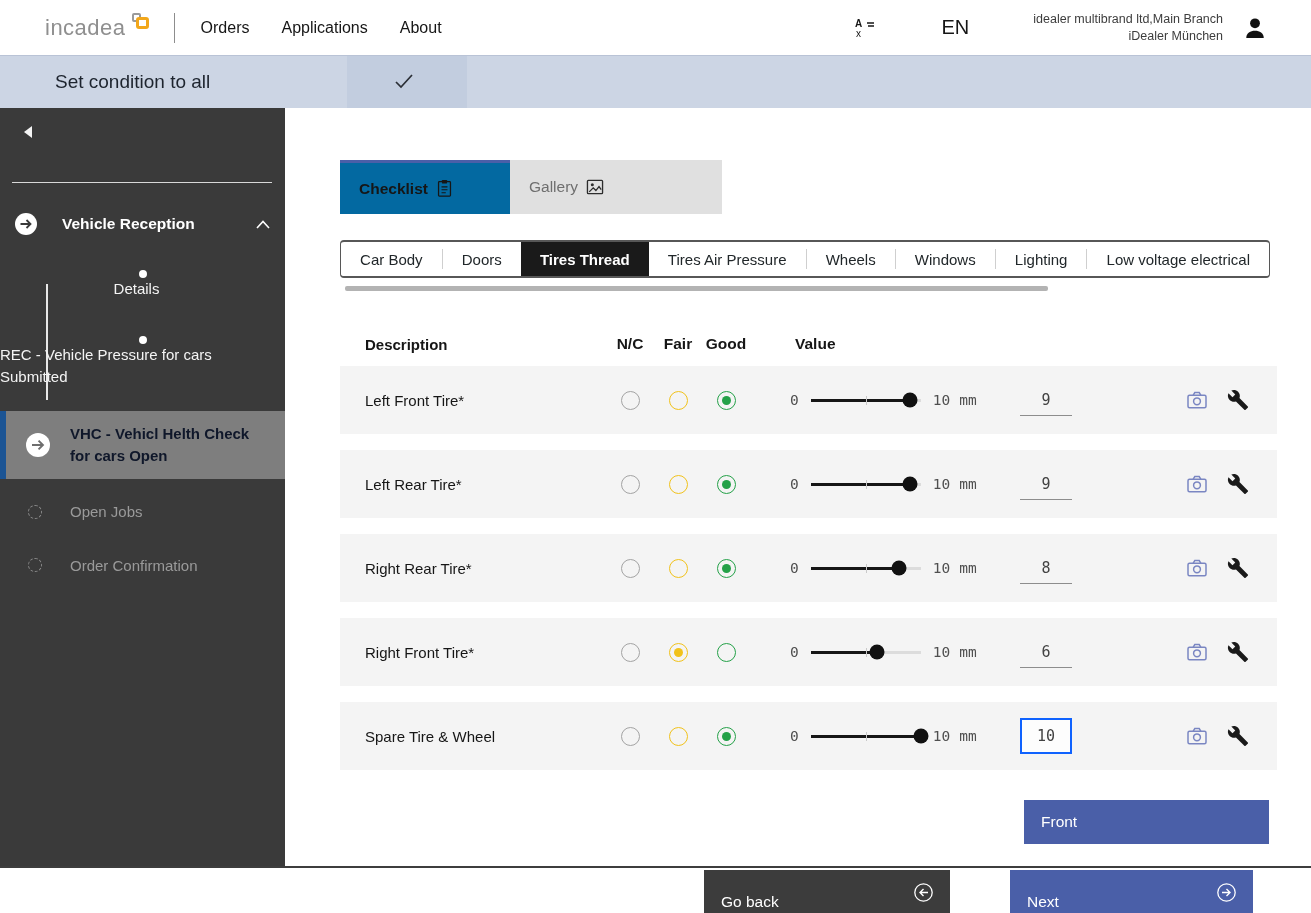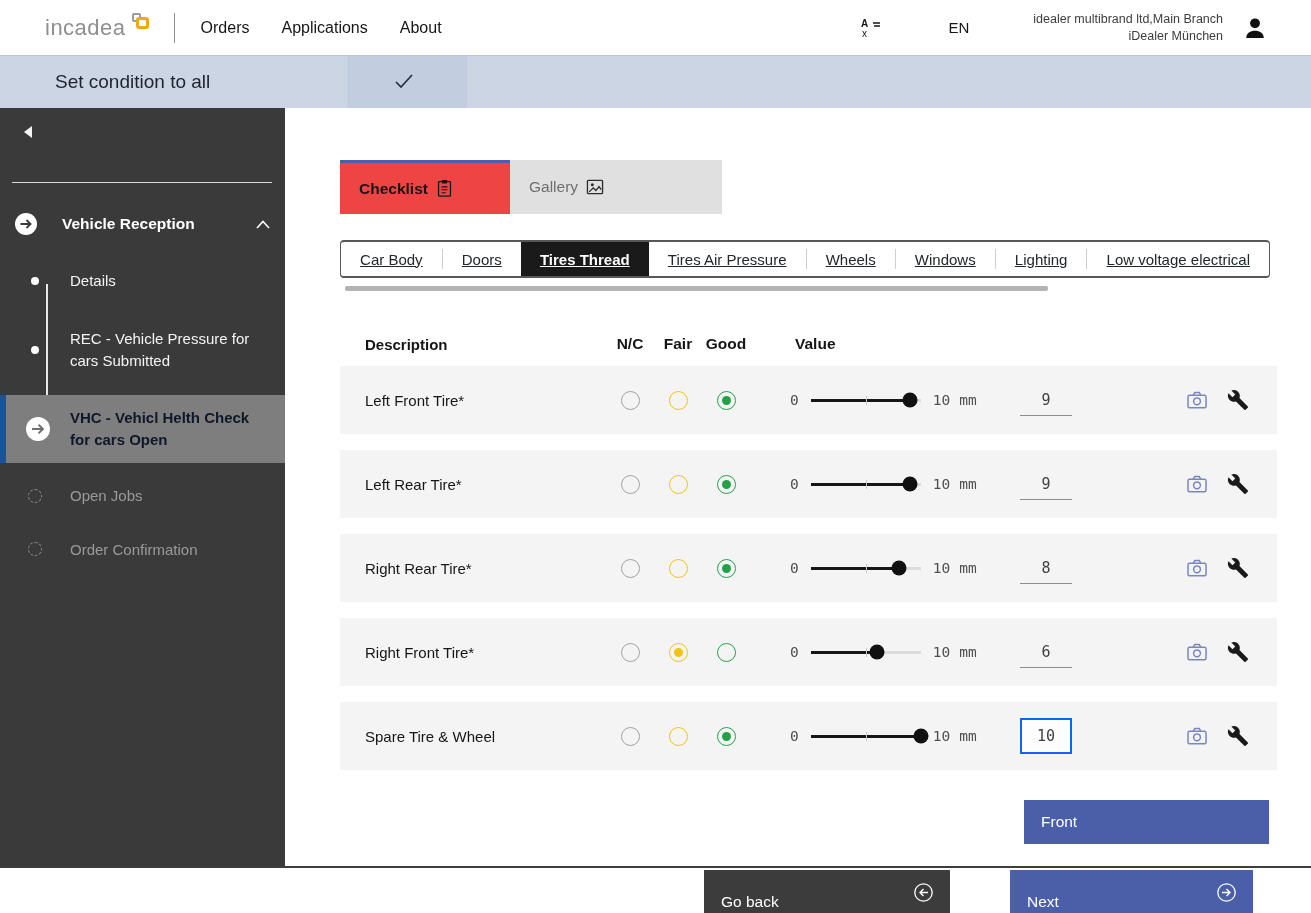--- a/index.html
+++ b/index.html
@@ -12,21 +12,21 @@
   .logo-wrap { display:flex; align-items:flex-start; margin-left:45px; cursor:pointer; }
   .logo-text { font-size:22px; color:#8f8f8f; letter-spacing:.5px; line-height:30px; }
   .logo-mark { position:relative; width:22px; height:20px; margin-left:2px; margin-top:0; }
   .logo-mark .sq1 { position:absolute; left:4px; top:0; width:9px; height:9px; border:2px solid #9a9a9a; border-radius:2px; background:#fff; }
   .logo-mark .sq2 { position:absolute; left:8px; top:4px; width:13px; height:12px; border:3px solid #f2a71b; border-radius:3px; background:#fff; }
   .nav-divider { width:1px; height:30px; background:#8d8d8d; margin:0 26px 0 24px; }
   .nav-links { display:flex; gap:32px; font-size:16px;text-align:right; }
   .nav-link { cursor:pointer; color:#161616; }
   .nav-right { margin-left:auto; display:flex; align-items:center; }
   .translate-icon { width:22px; height:22px; margin-right:66px; cursor:pointer; }
-  .lang { font-size:15px; margin-right:64px; cursor:pointer; }
+  .lang { font-size:20px; margin-right:64px; cursor:pointer; }
   .account { text-align:right; font-size:12.5px; color:#3d3d3d; line-height:1.35; margin-right:18px; }
   .avatar { width:28px; height:28px; margin-right:42px; cursor:pointer; }
 
   
   .banner { position:absolute; left:0; top:55px; width:100%; height:53px; background:var(--banner,#ccd5e4); border-top:1px solid #b9c3d6; }
   .banner-label { position:absolute; left:55px; top:15px; font-size:19px; color:#1d242e; }
   .banner-select { position:absolute; left:347px; top:0; width:120px; height:53px; background:var(--banner-select,#c2cddf); cursor:pointer; }
   .banner-check { position:absolute; left:46px; top:15px; width:22px; height:22px; }
   .scroll-artifact { position:absolute; left:433px; top:108px; width:3px; height:7px; background:#4a4a4a; }
 
@@ -36,40 +36,40 @@
   .side-divider { position:absolute; left:12px; right:13px; top:74px; height:1px; background:#d8d8d8; }
   .section-row { position:absolute; left:0; top:96px; width:100%; height:40px; display:flex; align-items:center; cursor:pointer; }
   .section-marker { width:22px; height:22px; margin-left:15px; }
   .section-label { margin-left:25px; font-size:15.5px; font-weight:700; color:#ffffff; }
   .section-chevron { margin-left:auto; margin-right:15px; width:14px; height:9px; }
   .timeline { position:absolute; left:46px; top:176px; width:2px; height:116px; background:#e8e8e8; }
   .steps { position:absolute; left:0; top:144px; width:100%; }
   .step { position:relative; display:flex; align-items:center; cursor:pointer; }
   .step-marker { width:70px; min-width:70px; display:flex; justify-content:center; }
   .step-label { font-size:15px; line-height:1.45; padding-right:12px; }
-  .step.done { padding:18px 0; }
+  .step.done { padding:18px 0;flex-direction:column; }
   .step.done .dot-ring { width:7px; height:7px; border:4px solid #ffffff; border-radius:50%; background:#3a3a3a; }
   .step.active { background:#7e7e7e; border-left:6px solid var(--stripe,#1b5494); padding:12px 0; margin:6px 0; }
   .step.active .step-marker { width:64px; min-width:64px; }
   .step.active .step-label { font-weight:700; color:#0f172a; }
   .step.pending { padding:16px 0; color:#9a9a9a; }
   .step.pending .dot-dashed { width:14px; height:14px; border:1.5px dashed #8a8a8a; border-radius:50%; }
 
   
   .main { position:absolute; left:285px; top:108px; right:0; height:758px; background:#fff; }
 
   .tabs { position:absolute; left:55px; top:52px; display:flex; }
   .tab { height:54px; display:flex; align-items:center; padding-left:19px; cursor:pointer; }
-  .tab.active { width:170px; background:#ef4444; border-top:3px solid var(--accent,#4a5fa8); font-weight:700; }
+  .tab.active { width:170px; background:#0369a1; border-top:3px solid var(--accent,#4a5fa8); font-weight:700; }
   .tab.inactive { width:212px; background:#e0e0e0; color:#6f6f6f; }
   .tab .tab-label { font-size:15.5px; margin-right:8px; }
   .tab svg { flex:none; }
 
   .subtabs { position:absolute; left:55px; top:132px; width:930px; height:38px; background:#fff; border:1px solid #575757; border-top-width:2px; border-bottom-width:2px; border-radius:4px; display:flex; align-items:stretch; overflow:hidden; }
-  .subtab { display:flex; align-items:center; padding:12px 18px; font-size:15px; color:#21272a; cursor:pointer; white-space:nowrap; flex:1 0 auto; justify-content:center;text-decoration:underline; }
+  .subtab { display:flex; align-items:center; padding:12px 18px; font-size:15px; color:#21272a; cursor:pointer; white-space:nowrap; flex:1 0 auto; justify-content:center; }
   .subtab.active { background:#1a1a1a; color:#fff; font-weight:700; }
   .subtab-sep { width:1px; height:20px; background:#cfcfcf; align-self:center; flex:none; }
   .subtab-scrollbar { position:absolute; left:60px; top:178px; width:703px; height:5px; background:#b3b3b3; border-radius:2px; cursor:pointer; }
 
   
   .table { position:absolute; left:55px; top:214px; width:937px; }
   .grid { display:grid; grid-template-columns:266px 48px 48px 48px 260px 90px 1fr; align-items:center; }
   .thead { height:44px; font-weight:700; font-size:15.5px; }
   .thead .c-desc { padding-left:25px; }
   .thead .c-radio { text-align:center; }

